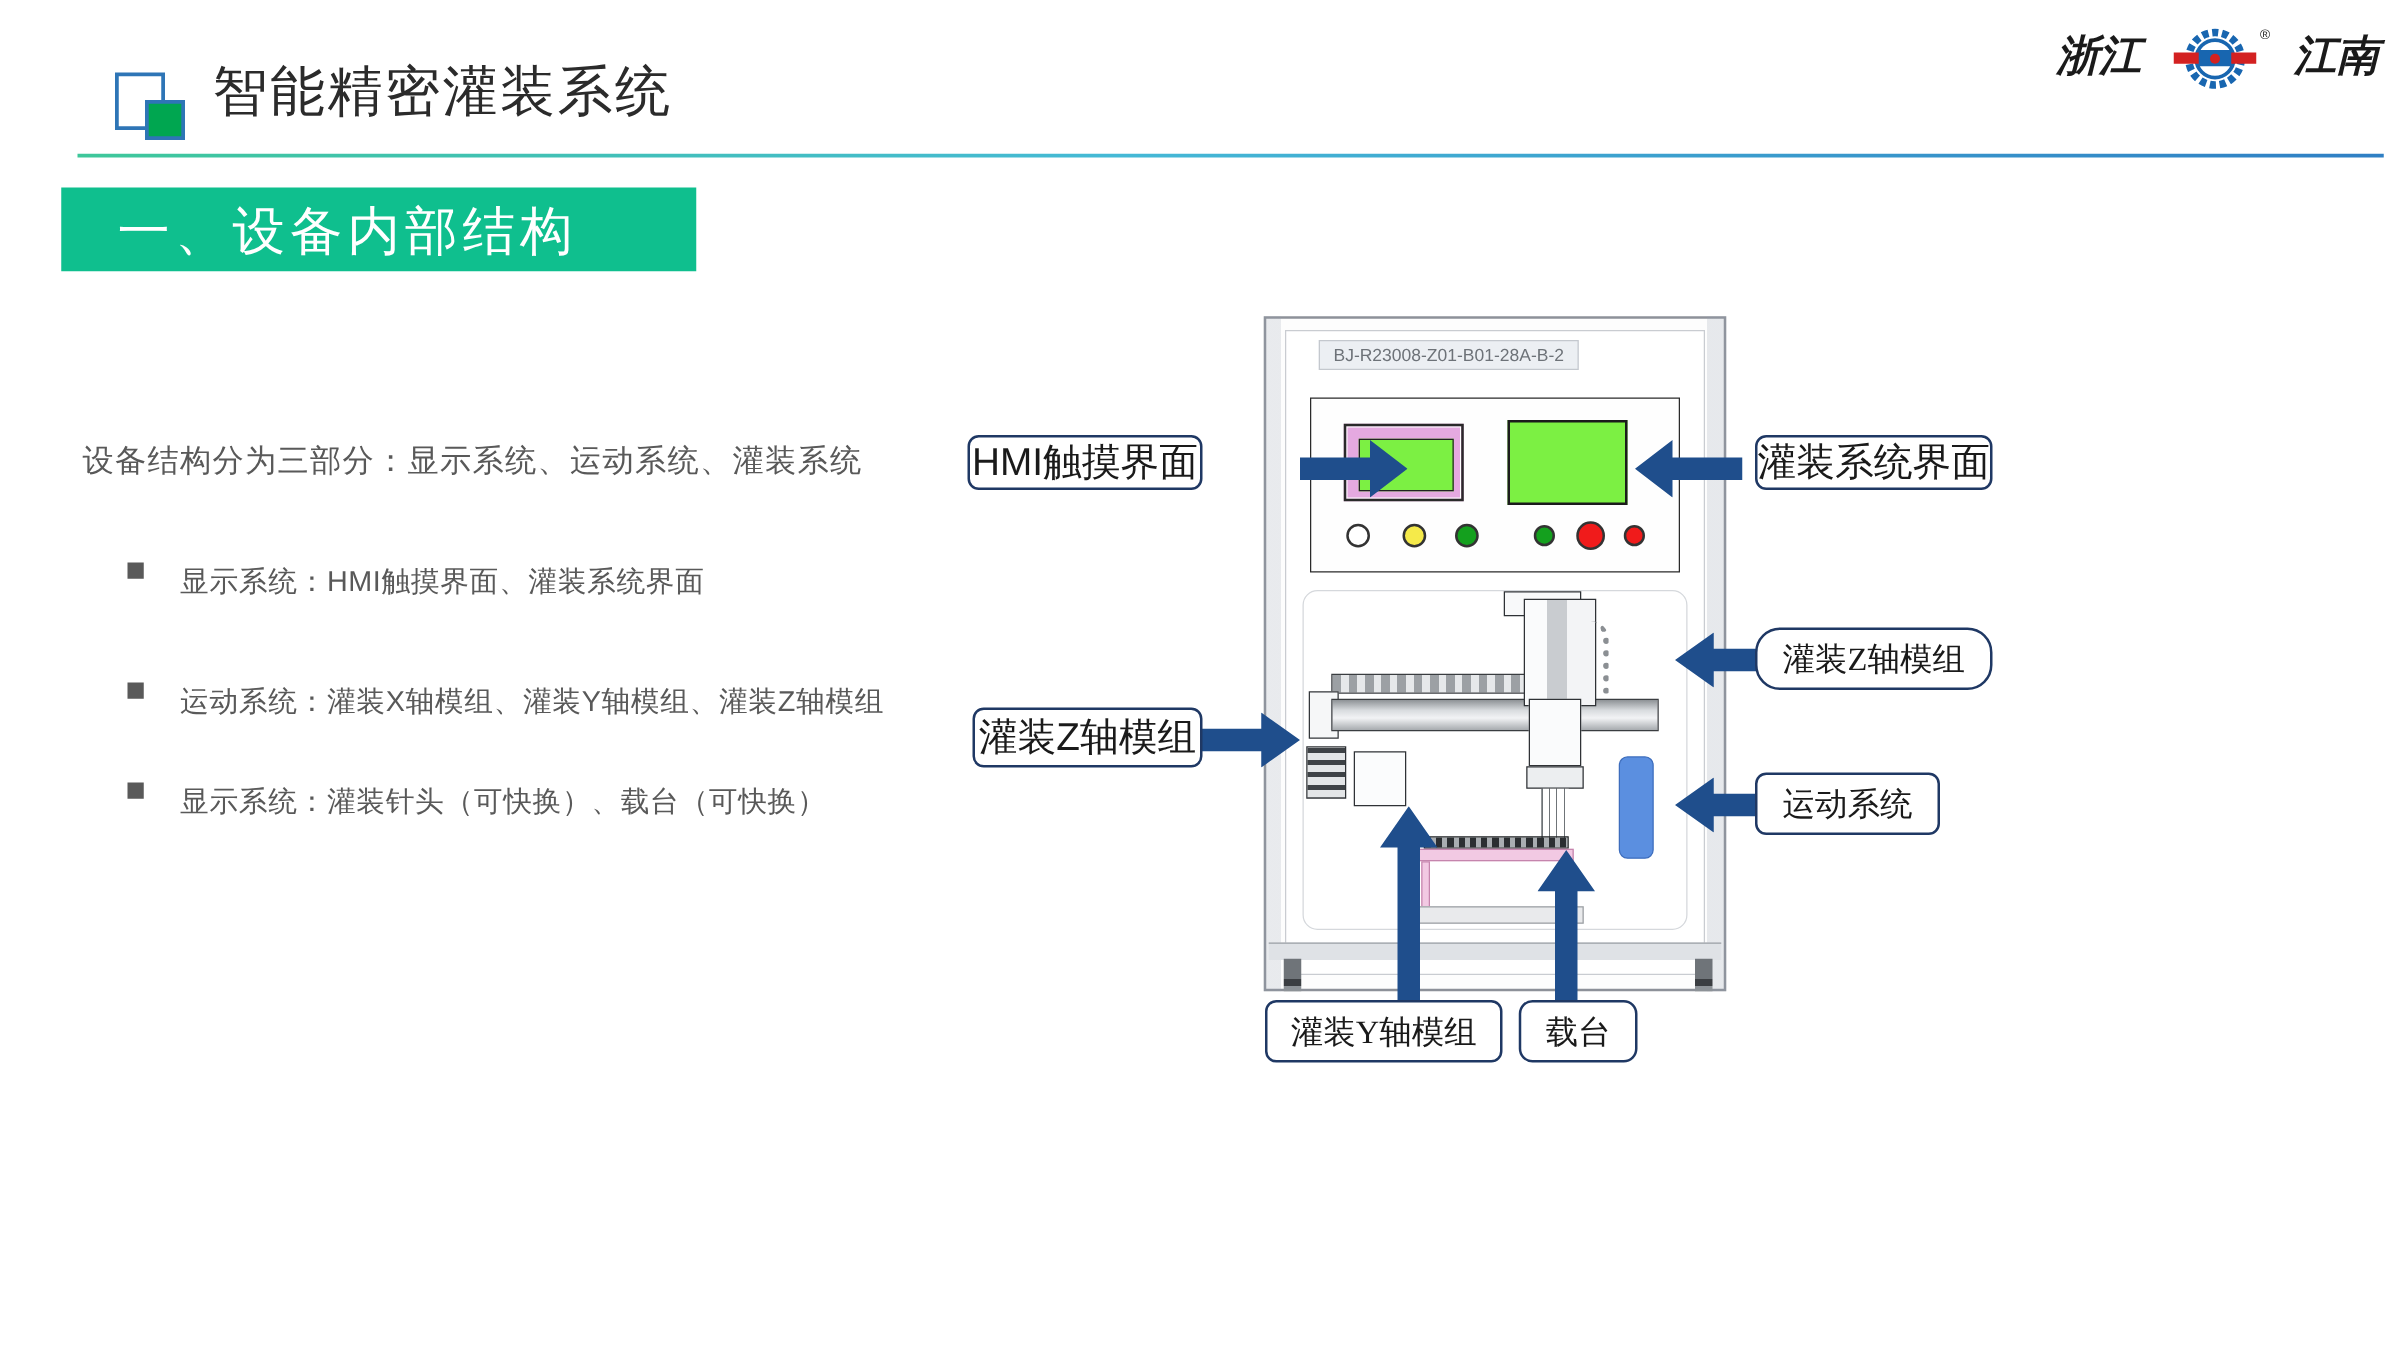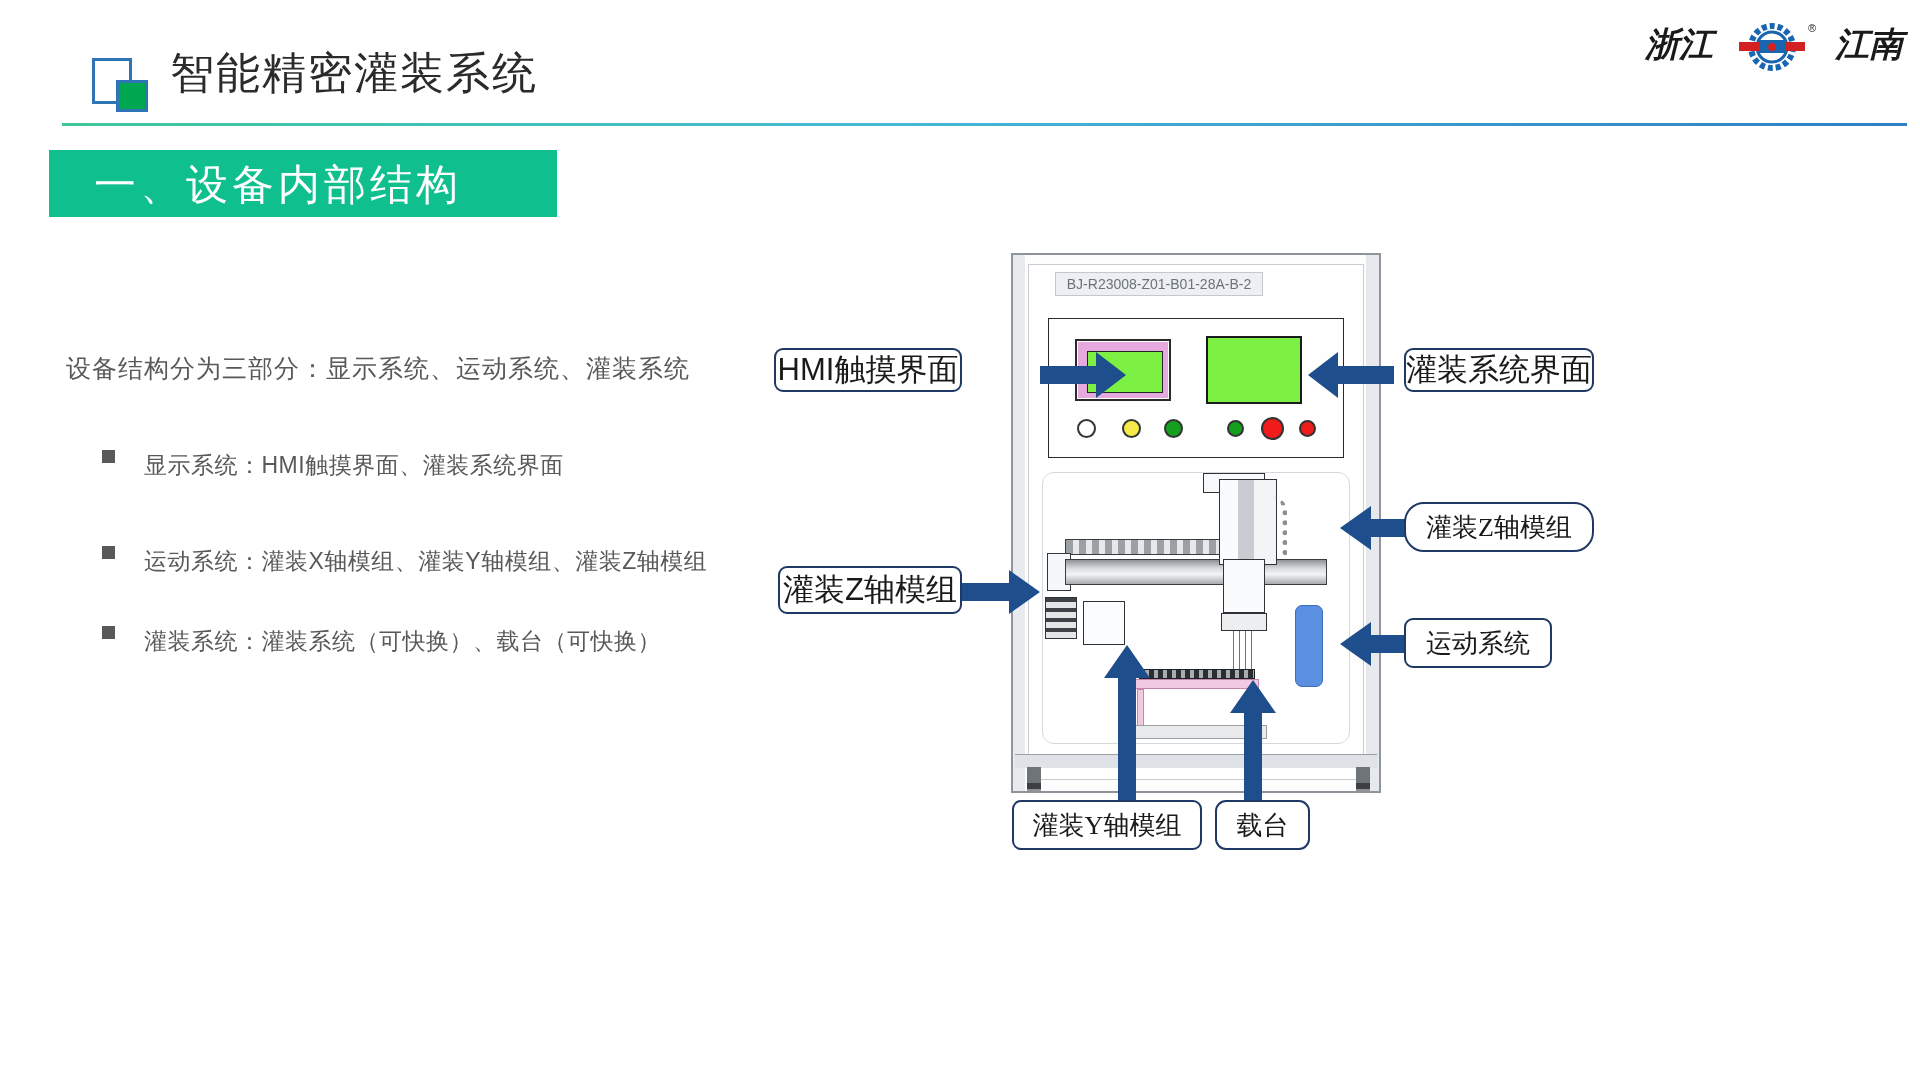--- a/index.html
+++ b/index.html
@@ -269,21 +269,21 @@
   <div class="bullet-item">
     <span class="bullet-marker"></span>
     <span class="bullet-text">显示系统：HMI触摸界面、灌装系统界面</span>
   </div>
   <div class="bullet-item b2">
     <span class="bullet-marker"></span>
     <span class="bullet-text">运动系统：灌装X轴模组、灌装Y轴模组、灌装Z轴模组</span>
   </div>
   <div class="bullet-item">
     <span class="bullet-marker"></span>
-    <span class="bullet-text">灌装系统：灌装系统（可快换）、载台（可快换）</span>
+    <span class="bullet-text">显示系统：灌装针头（可快换）、载台（可快换）</span>
   </div>
 </div>
 
 <div class="diagram">
 
   <div class="cabinet"></div>
   <div class="cab-inner"></div>
   <div class="cab-shadow"></div>
 
   <div class="model-tag">BJ-R23008-Z01-B01-28A-B-2</div>

